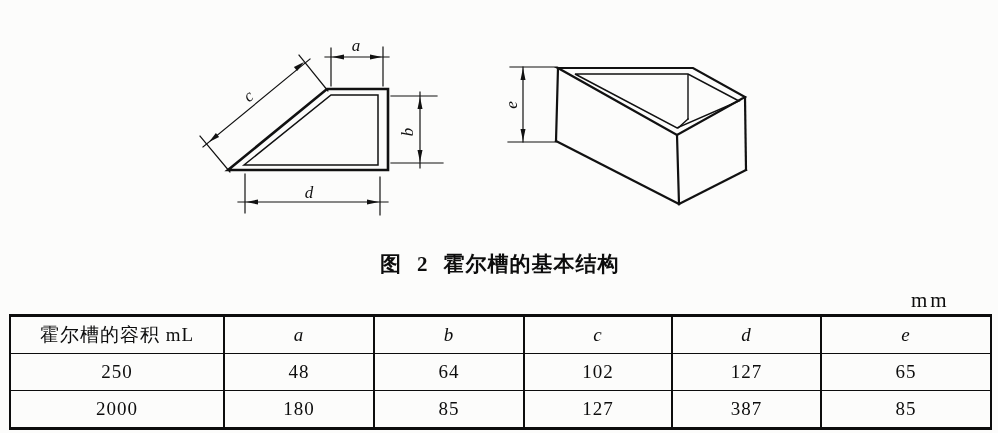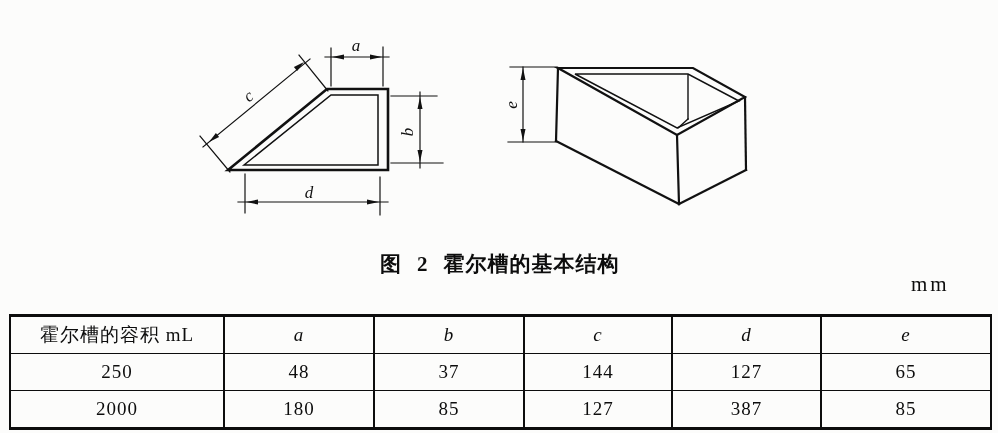--- a/index.html
+++ b/index.html
@@ -19,21 +19,21 @@
   }
   .captions{
     position:absolute;left:380px;top:249px;
     font-family:"Liberation Sans","DejaVu Sans",sans-serif;
     font-weight:bold;font-size:21px;color:#0d0d0d;
     line-height:29px;white-space:nowrap;
   }
   .cap-number{margin-left:16px;font-family:"Liberation Serif",serif;}
   .cap-title{margin-left:16px;letter-spacing:1px;}
   .unit-label{
-    position:absolute;left:911px;top:272px;
+    position:absolute;left:911px;top:288px;
     font-family:"Liberation Serif","DejaVu Serif",serif;
     font-size:21px;letter-spacing:3px;color:#0d0d0d;
   }
   table.dims{
     position:absolute;left:9px;top:314px;
     width:981px;border-collapse:collapse;table-layout:fixed;
     border-top:3px solid #0d0d0d;
     border-bottom:3px solid #0d0d0d;
     border-left:2px solid #0d0d0d;
     border-right:2px solid #0d0d0d;
@@ -162,22 +162,22 @@
       <th class="cn">霍尔槽的容积  mL</th>
       <th class="var">a</th>
       <th class="var">b</th>
       <th class="var">c</th>
       <th class="var">d</th>
       <th class="var">e</th>
     </tr>
     <tr>
       <td>250</td>
       <td>48</td>
-      <td>37</td>
-      <td>144</td>
+      <td>64</td>
+      <td>102</td>
       <td>127</td>
       <td>65</td>
     </tr>
     <tr>
       <td>2000</td>
       <td>180</td>
       <td>85</td>
       <td>127</td>
       <td>387</td>
       <td>85</td>

